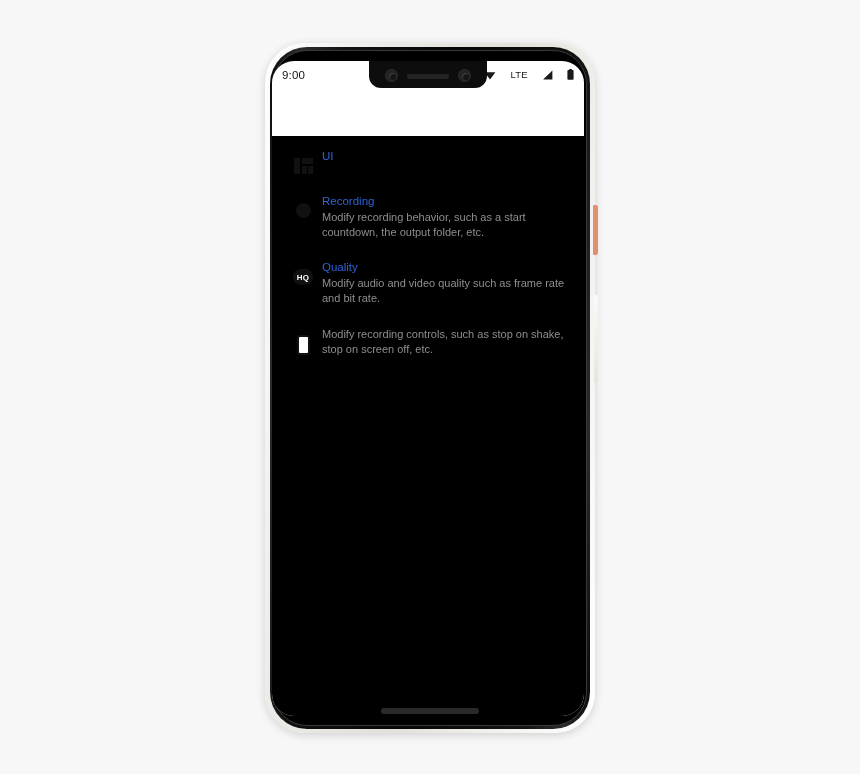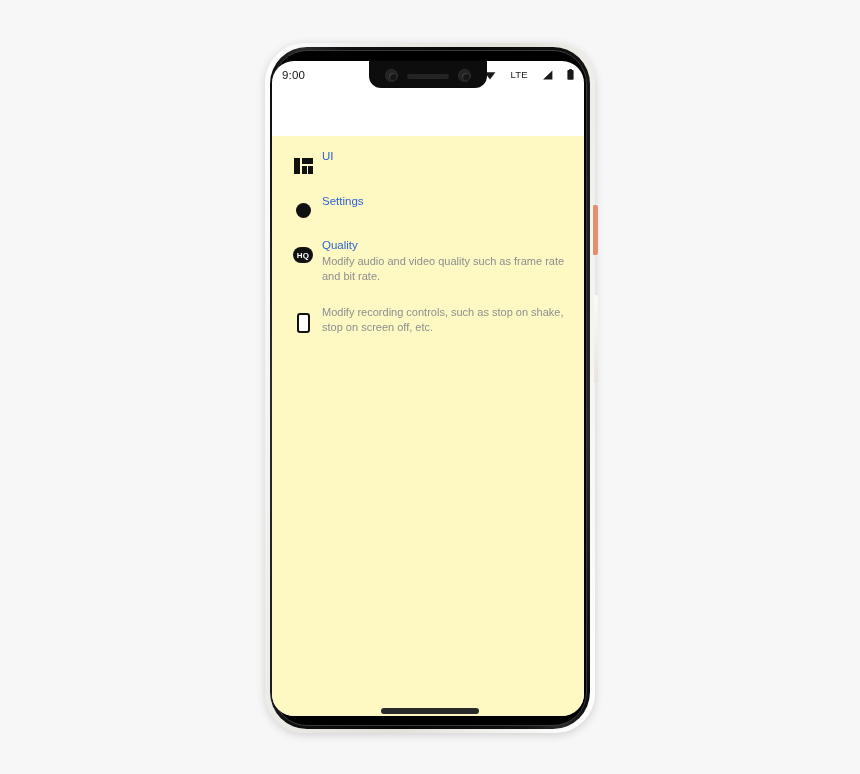--- a/index.html
+++ b/index.html
@@ -167,21 +167,21 @@
     color: #111111;
     font-family: "Liberation Sans", sans-serif;
     pointer-events: none;
   }
 
   
   .settings-list {
     position: absolute;
     top: 75px;
     left: 0; right: 0; bottom: 0;
-    background: #fef9c3;
+    background: #000000;
     padding-top: 3px;
   }
   .setting-row {
     display: flex;
     align-items: flex-start;
     padding: 10px 14px 10px 14px;
     cursor: pointer;
   }
   .setting-icon {
     flex: 0 0 34px;
@@ -345,21 +345,22 @@
           <div class="setting-text">
             <div class="setting-title">UI</div>
           </div>
         </div>
 
         <div class="setting-row">
           <div class="setting-icon">
             <div class="ico-circle"></div>
           </div>
           <div class="setting-text">
-            <div class="setting-title">Settings</div>
+            <div class="setting-title">Recording</div>
+            <div class="setting-desc">Modify recording behavior, such as a start countdown, the output folder, etc.</div>
           </div>
         </div>
 
         <div class="setting-row">
           <div class="setting-icon">
             <div class="ico-hq">HQ</div>
           </div>
           <div class="setting-text">
             <div class="setting-title">Quality</div>
             <div class="setting-desc">Modify audio and video quality such as frame rate and bit rate.</div>

